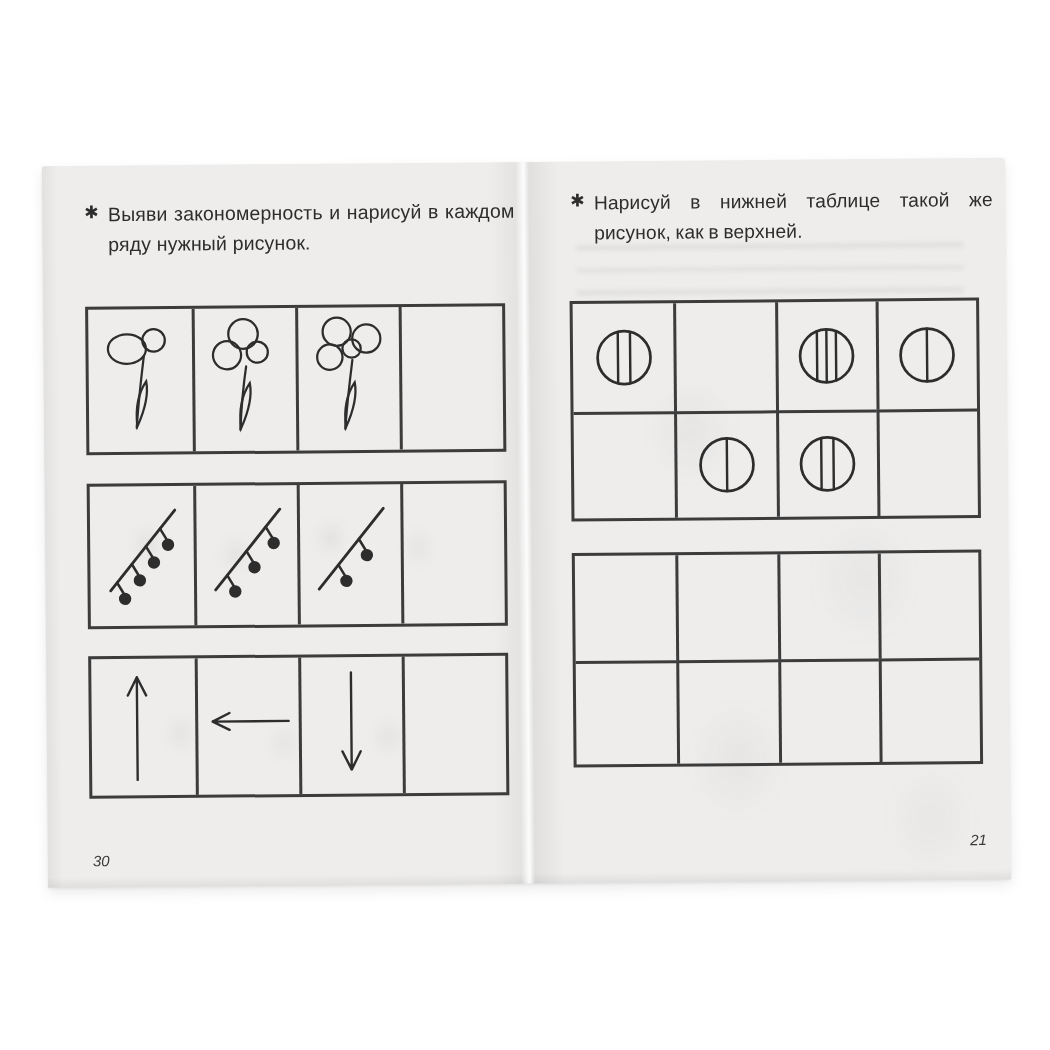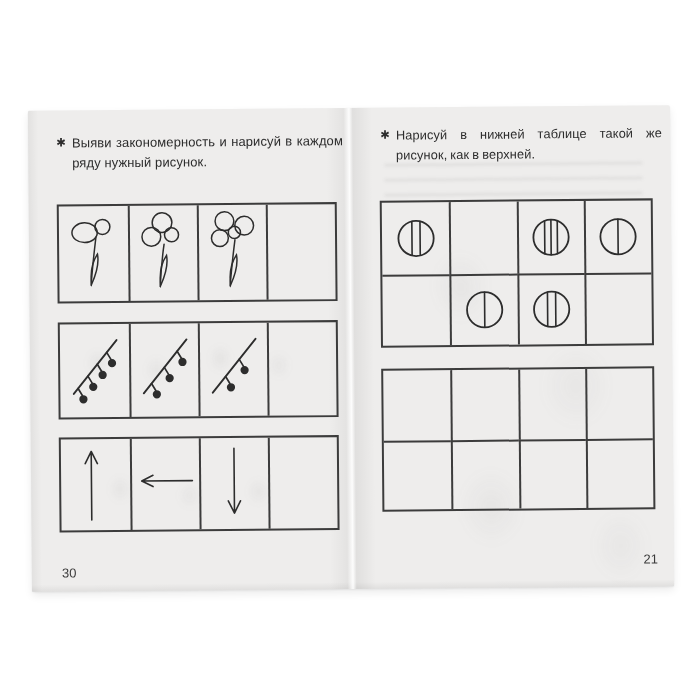--- a/index.html
+++ b/index.html
@@ -64,21 +64,21 @@
   .grid .cell{
     border-top:2px solid var(--bd,#3c3c3c);
     border-left:2px solid var(--bd,#3c3c3c);
     display:flex;align-items:center;justify-content:center;
     box-sizing:border-box;overflow:hidden;
   }
   .grid .cell:nth-child(-n+4){border-top:none;}
   .grid .cell:nth-child(4n+1){border-left:none;}
   .grid svg{display:block;}
   
-  .pagenum{position:absolute;font-size:13px;color:#3a3a3a;z-index:2;}
+  .pagenum{position:absolute;font-size:10px;color:#3a3a3a;z-index:2;font-style:italic;}
   .pagenum-left{left:30px;bottom:11px;}
   .pagenum-right{right:16px;bottom:20px;}
   
   .ghost{position:absolute;pointer-events:none;z-index:1;}
   .ghost-digits{
     left:36px;top:120px;width:266px;height:350px;filter:blur(4px);
     background:
       radial-gradient(14px 18px at 12% 38%,rgba(90,90,90,.10),rgba(0,0,0,0) 70%),
       radial-gradient(14px 18px at 34% 40%,rgba(90,90,90,.09),rgba(0,0,0,0) 70%),
       radial-gradient(14px 18px at 58% 37%,rgba(90,90,90,.10),rgba(0,0,0,0) 70%),

